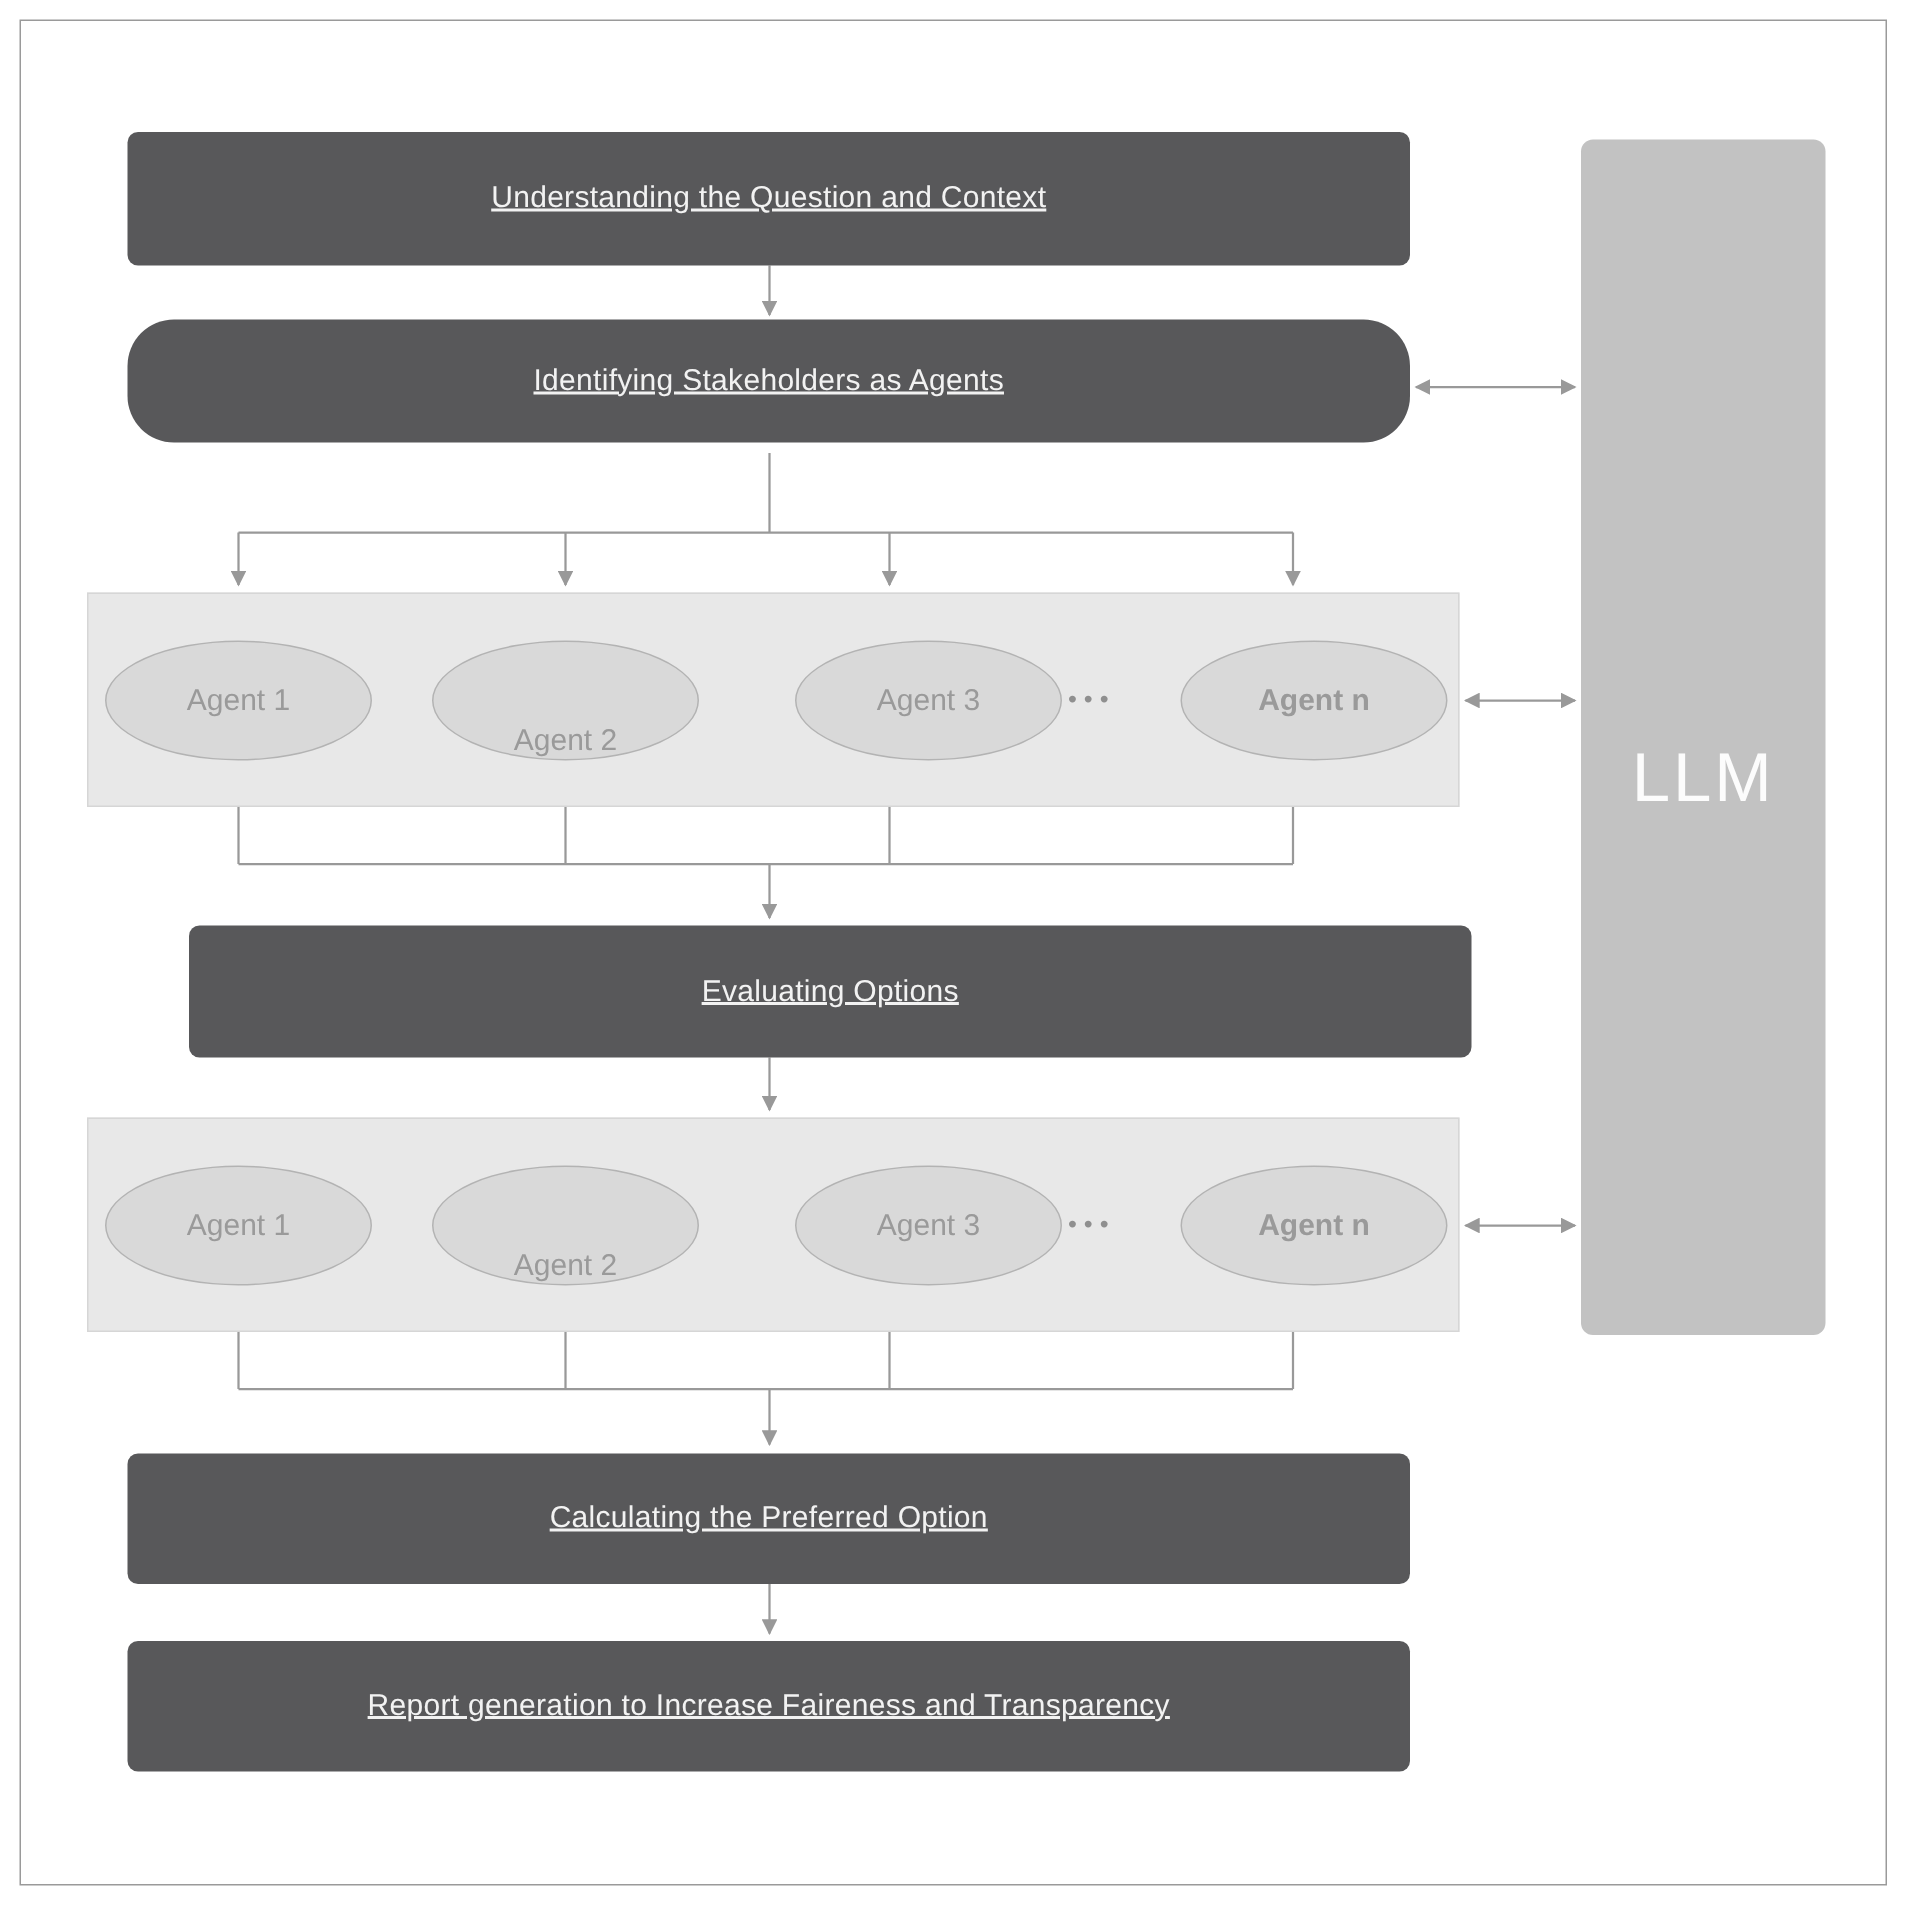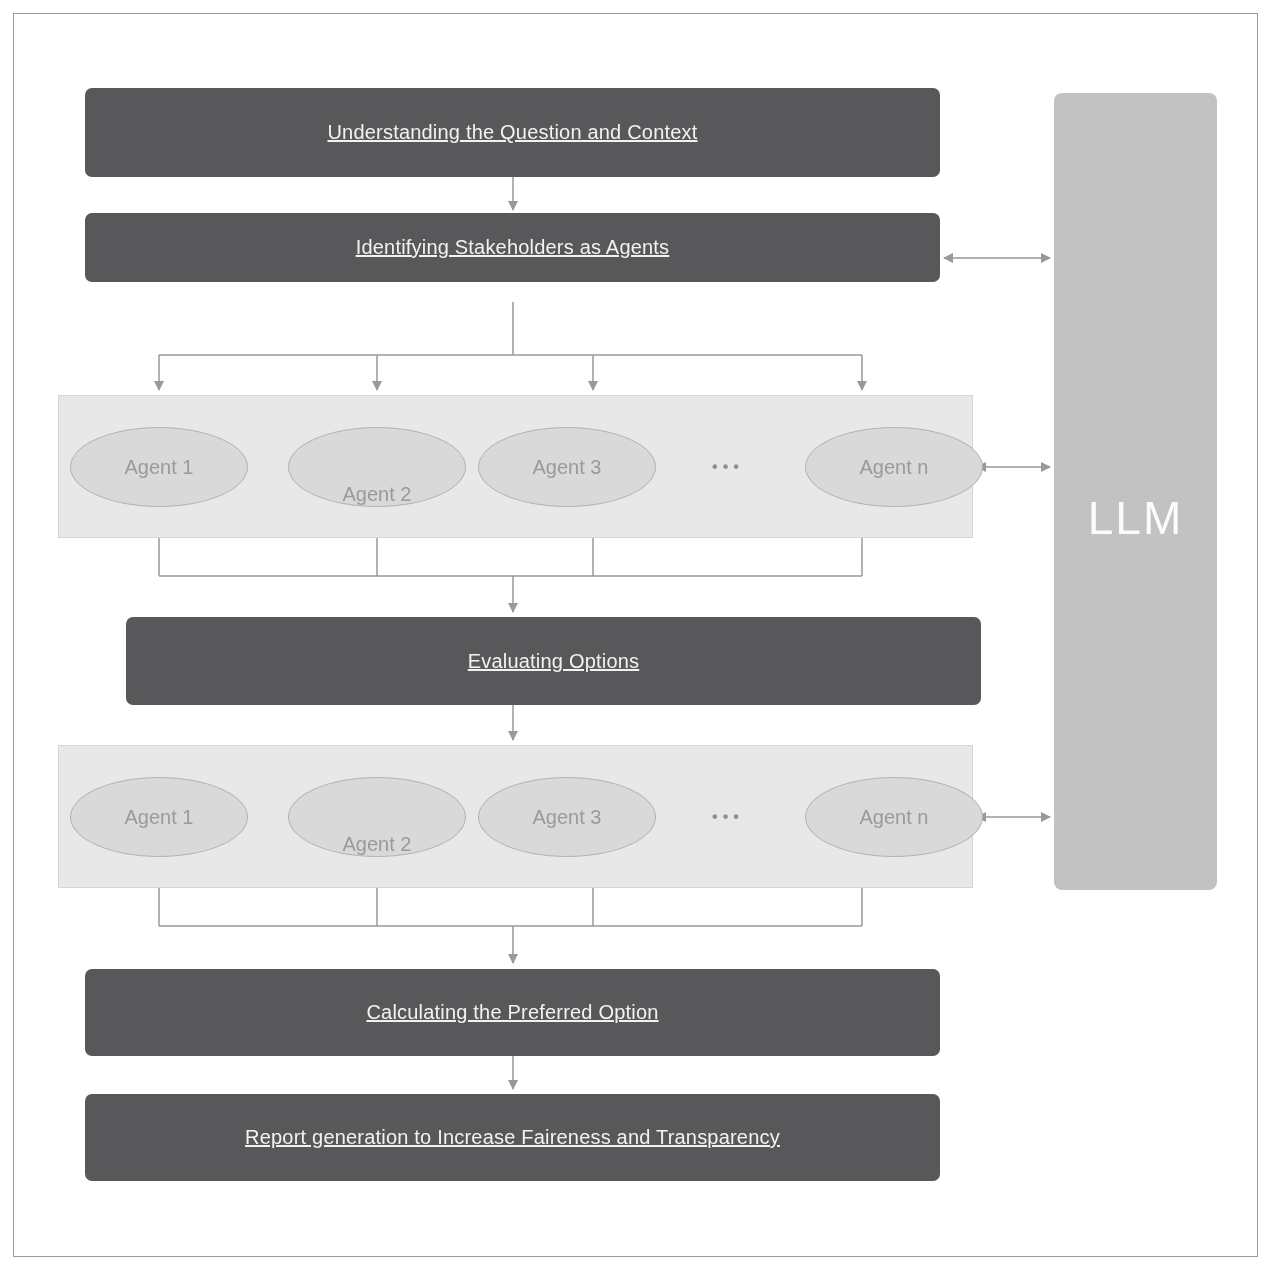--- a/index.html
+++ b/index.html
@@ -39,21 +39,21 @@
     border-radius: 7px;
     display: flex;
     align-items: center;
     justify-content: center;
     color: var(--process-text, #f2f2f2);
     font-size: 20px;
     letter-spacing: 0.2px;
     text-decoration: underline;
   }
   .box-understanding { top: 88px; height: 89px; }
-  .box-identifying   { top: 213px; height: 69px; }
+  .box-identifying   { top: 213px; height: 82px; border-radius: 31px; }
   .box-evaluating    { top: 617px; margin-left: 41px; }
   .box-calculating   { top: 969px; height: 87px; }
   .box-report        { top: 1094px; height: 87px; }
   .agent-container {
     position: absolute;
     left: 58px;
     width: 915px;
     height: 143px;
     background: var(--agent-container, #e8e8e8);
     border: 1px solid #d6d6d6;
@@ -72,22 +72,22 @@
     border-radius: 50%;
     box-sizing: border-box;
     display: flex;
     align-items: center;
     justify-content: center;
     color: var(--agent-text, #9a9a9a);
     font-size: 20px;
   }
   .agent-1 { left: 11px; }
   .agent-2 { left: 229px; align-items: flex-end; }
-  .agent-3 { left: 419px; }
-  .agent-n { left: 746px; }
+  .agent-3 { left: 471px; }
+  .agent-n { left: 728px; font-weight: bold; }
   .agent-ellipsis {
     position: absolute;
     left: 639px;
     top: 56px;
     width: 60px;
     height: 30px;
     display: flex;
     align-items: center;
     justify-content: center;
     color: #8f8f8f;

